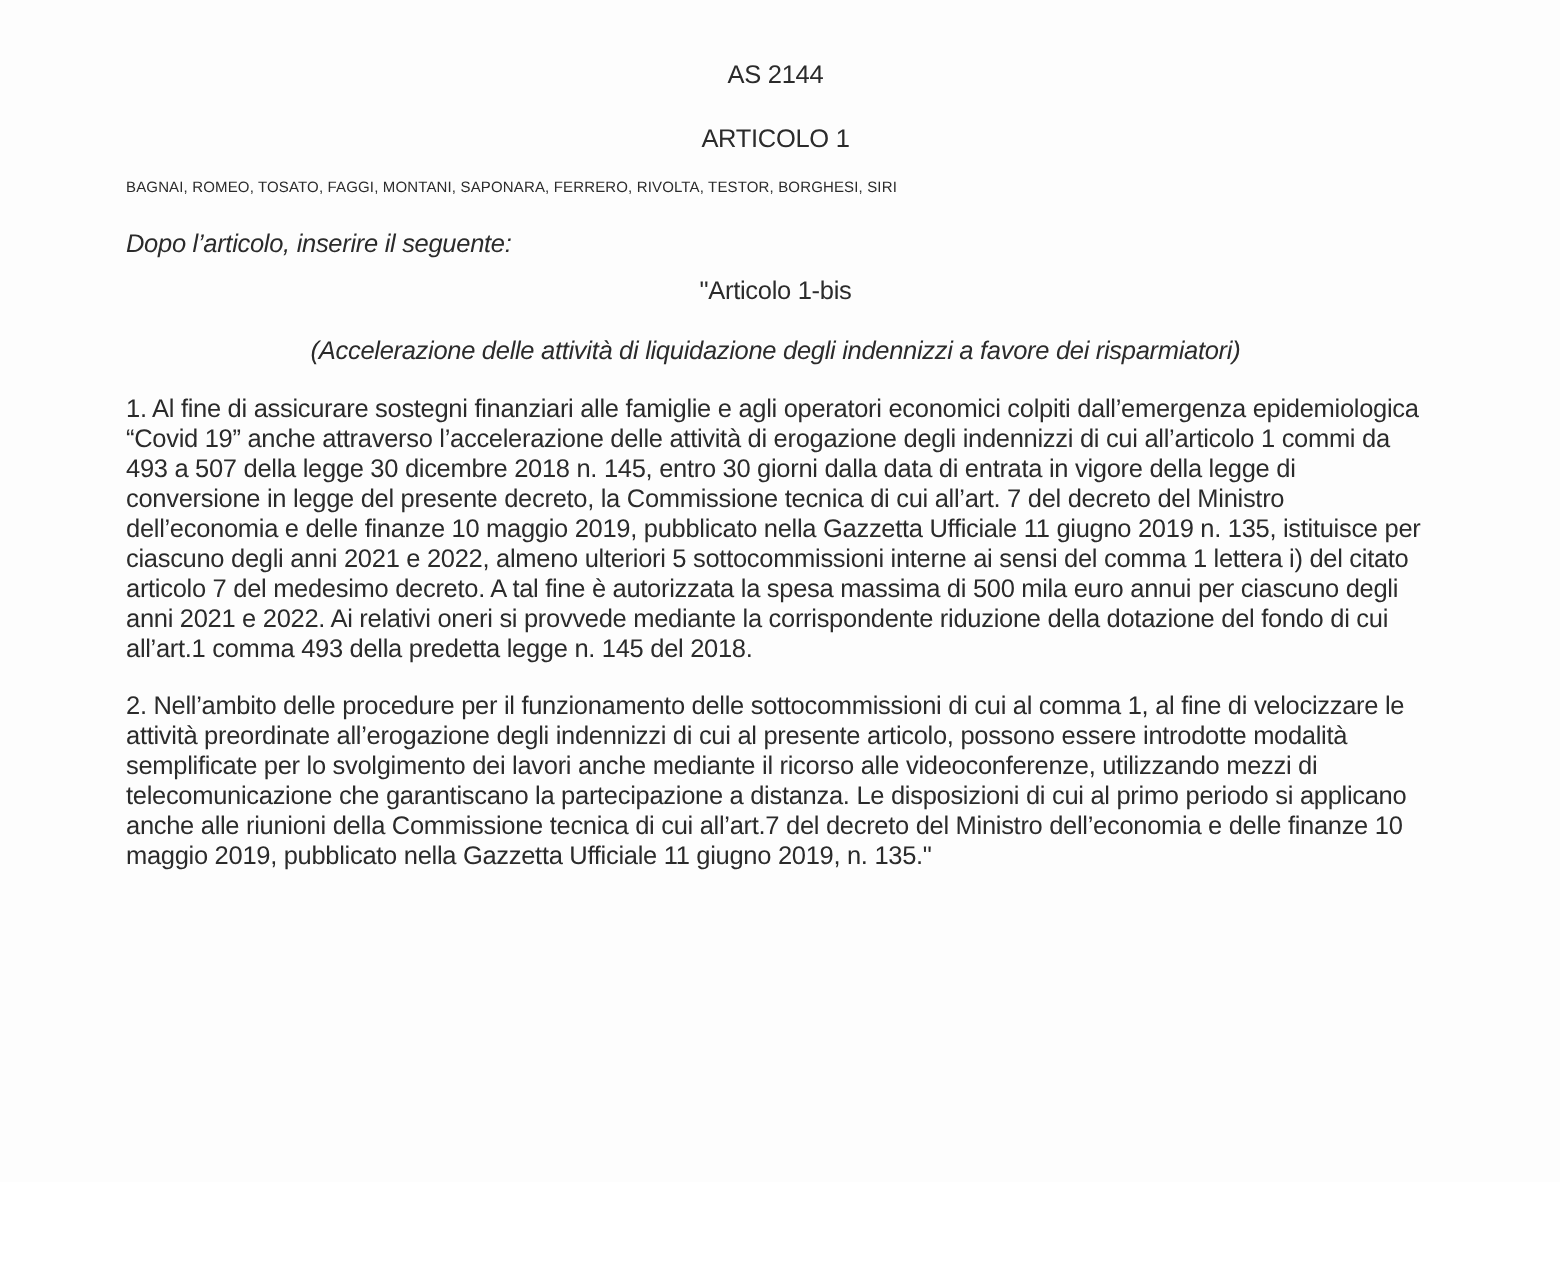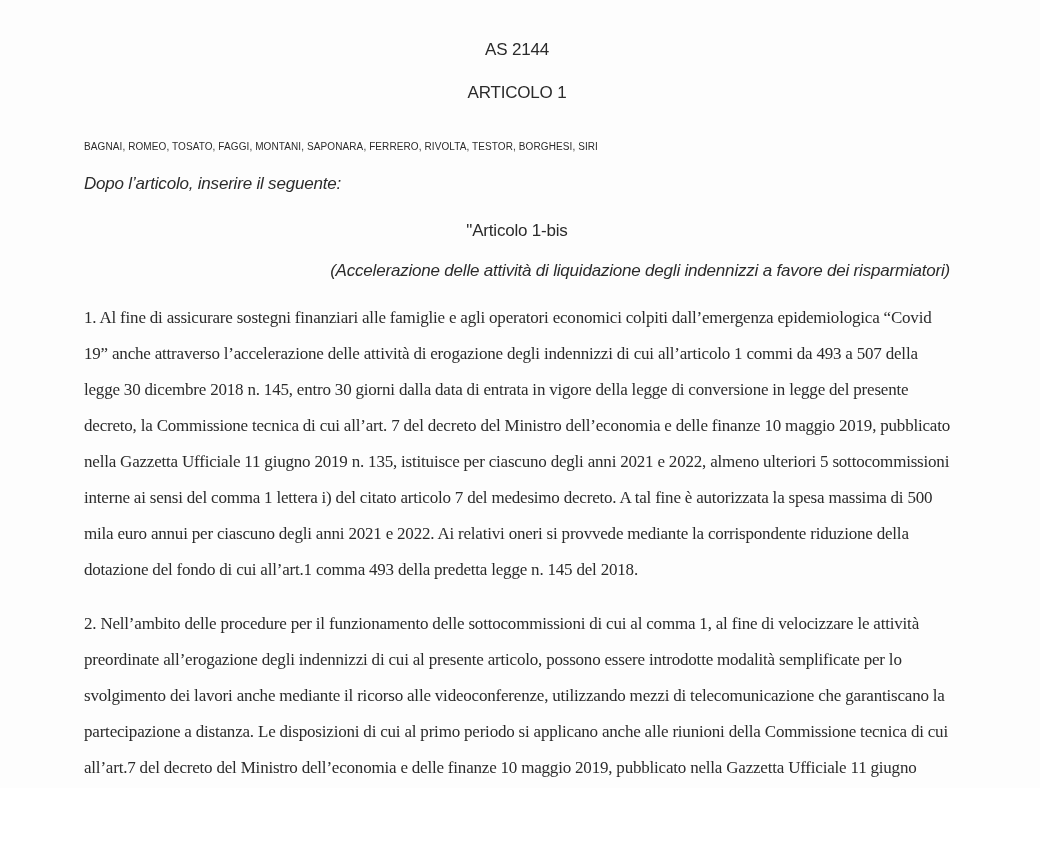--- a/index.html
+++ b/index.html
@@ -29,39 +29,38 @@
     font-size: 17px;
     line-height: 27px;
     margin: 0;
     white-space: pre-wrap;
   }
   .center { text-align: center; }
   .italic { font-style: italic; }
 
   .hdr-code      { margin-bottom: 16px; }
   .hdr-title     { margin-bottom: 10px; }
-  .hdr-article   { margin-bottom: 27px; }
+  .hdr-article   { margin-bottom: 6px; }
 
   .names {
     font-size: 10px;
     line-height: 27px;
     white-space: nowrap;
     letter-spacing: 0.1px;
     margin: 0 0 10px 0;
   }
-  .instruction   { margin-bottom: 20px; }
+  .instruction   { margin-bottom: 4px; }
   .art-title     { margin-bottom: 13px; }
-  .art-subtitle  { margin-bottom: 16px; text-align: right; }
+  .art-subtitle  { margin-bottom: 16px; }
 
   .para {
     font-size: 17px;
-    line-height: 36px;
+    line-height: 20px;
     margin: 0 0 18px 0;
     text-align: left;
-    font-family: Liberation Serif, serif;
   }
 </style>
 </head>
 <body>
 
 <div class="page">
   <div class="doc">
 
     <p class="line center hdr-code">AS 2144</p>
 

